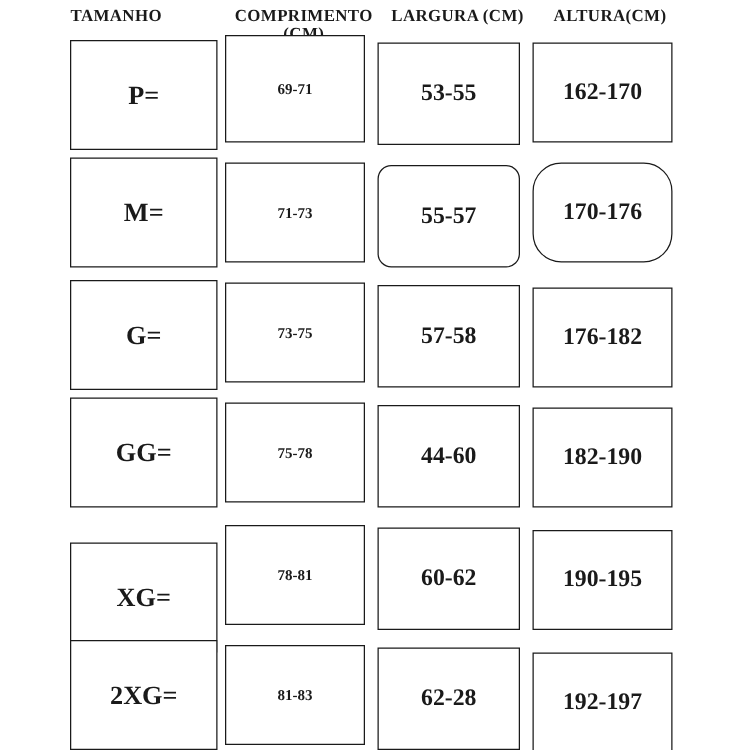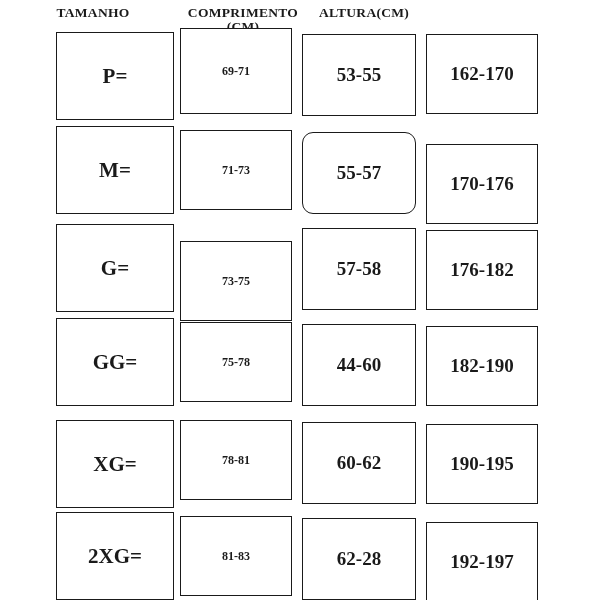--- a/index.html
+++ b/index.html
@@ -92,53 +92,54 @@
   .w3 { width: 120px; justify-content: flex-start; padding-left: 2px; }
 
   .r0 .c-size { margin-top: 2px; }
   .r0 .c-len  { margin-top: -2px; height: 86px; }
   .r0 .c-wid  { margin-top: 4px; }
   .r0 .c-hei  { margin-top: 4px; }
 
   .r1 .c-size { margin-top: 0px; }
   .r1 .c-len  { margin-top: 4px; }
   .r1 .c-wid  { margin-top: 6px; border-radius: 11px; }
-  .r1 .c-hei  { margin-top: 18px; }
+  .r1 .c-hei  { margin-top: 4px; border-radius: 23px; }
 
   .r2 .c-size { margin-top: 2px; }
-  .r2 .c-len  { margin-top: 19px; }
+  .r2 .c-len  { margin-top: 4px; }
   .r2 .c-wid  { margin-top: 6px; }
   .r2 .c-hei  { margin-top: 8px; }
 
   .r3 .c-size { margin-top: 0px; }
   .r3 .c-len  { margin-top: 4px; }
   .r3 .c-wid  { margin-top: 6px; }
   .r3 .c-hei  { margin-top: 8px; }
 
-  .r4 .c-size { margin-top: 6px; }
+  .r4 .c-size { margin-top: 20px; }
   .r4 .c-len  { margin-top: 6px; }
   .r4 .c-wid  { margin-top: 8px; }
   .r4 .c-hei  { margin-top: 10px; }
 
   .r5 .c-size { margin-top: 2px; }
   .r5 .c-len  { margin-top: 6px; }
   .r5 .c-wid  { margin-top: 8px; }
   .r5 .c-hei  { margin-top: 12px; }
 </style>
 </head>
 <body>
 
 <div class="sheet">
 
   <div class="header-row">
     <div class="header-cell h0">TAMANHO</div>
     <div class="header-cell h1">
       <div>COMPRIMENTO</div>
       <div>(CM)</div>
     </div>
+    <div class="header-cell h2">LARGURA (CM)</div>
     <div class="header-cell h3">ALTURA(CM)</div>
   </div>
 
   <div class="grid">
 
     <div class="row r0">
       <div class="cell-wrap w0">
         <div class="cell c-size">P=</div>
       </div>
       <div class="cell-wrap w1">

